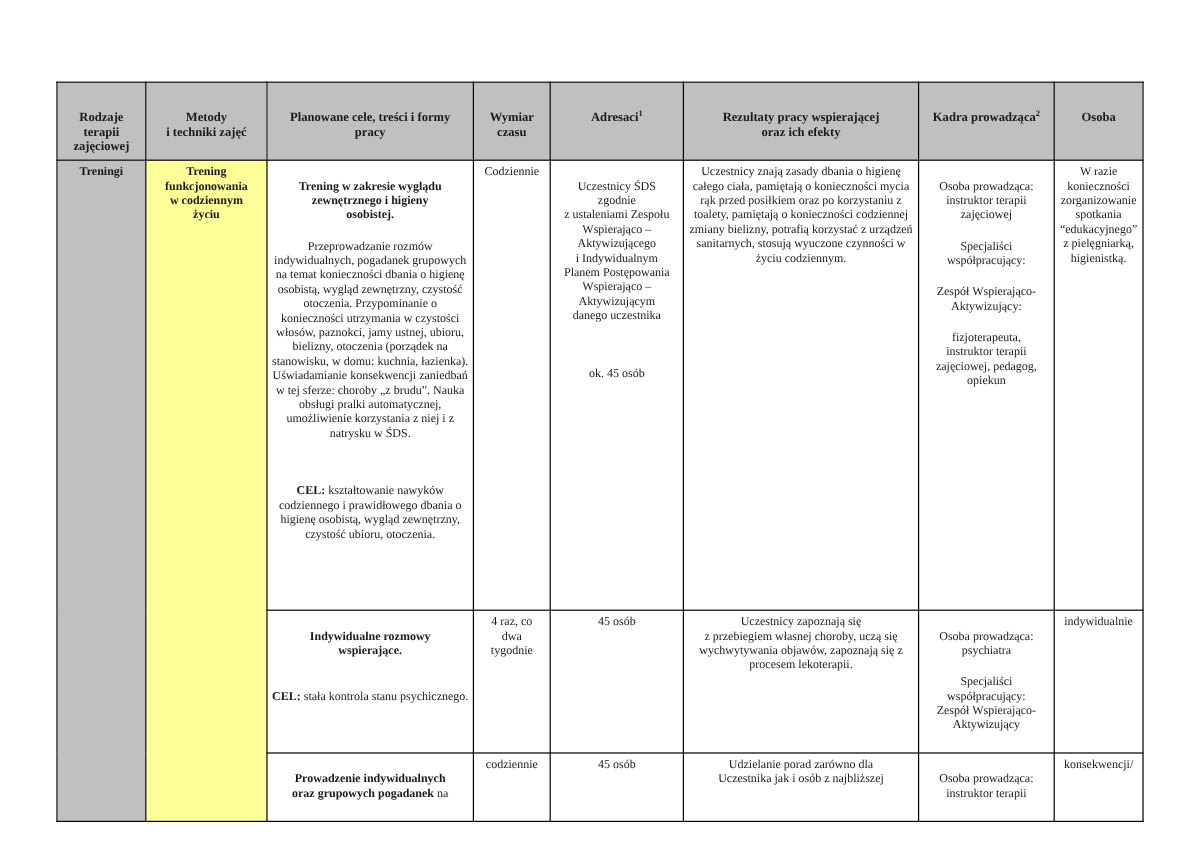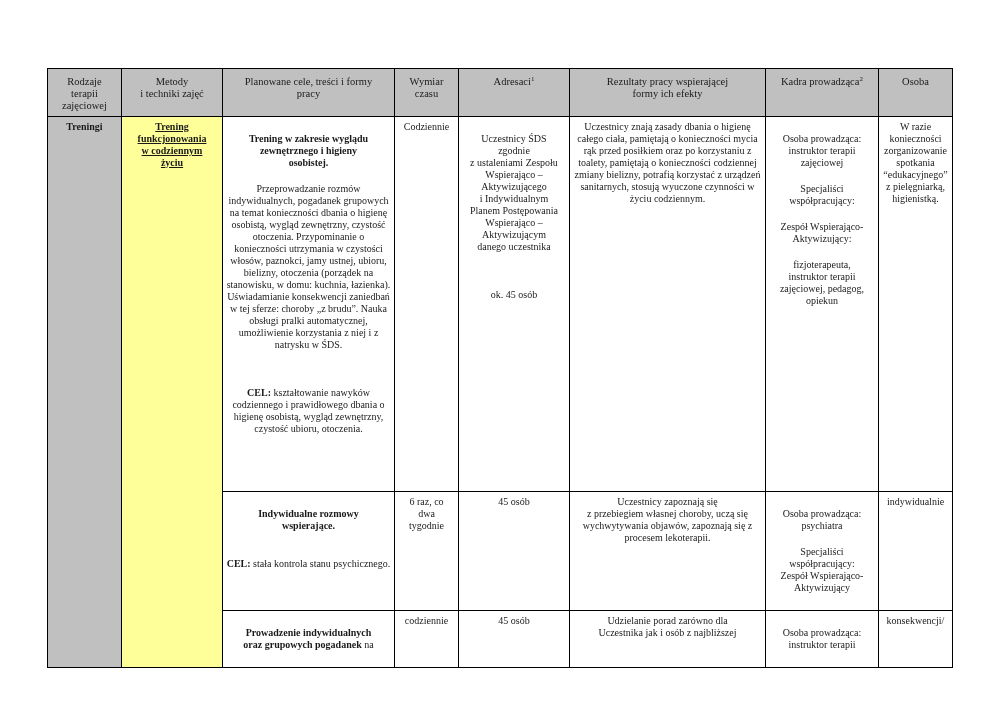--- a/index.html
+++ b/index.html
@@ -16,28 +16,28 @@
   table.doc th, table.doc td{
     border:1px solid #000000;
     vertical-align:top;text-align:center;
     font-size:10px;line-height:12px;
     padding:4px 3px;
     white-space:pre-line;
     overflow:hidden;
     color:#1a1a1a;
   }
   table.doc th{
-    background:#c0c0c0;font-weight:normal;font-size:10.5px;padding-top:7px;
+    background:#c0c0c0;font-weight:bold;font-size:10.5px;padding-top:24px;
   }
   tr.hrow{height:47px;}
   tr.r1{height:375px;}
   tr.r2{height:113px;}
   tr.r3{height:42px;}
   td.cell-terapia{background:#c0c0c0;font-weight:bold;}
-  td.cell-metoda{background:#ffff99;font-weight:bold;text-decoration:underline;}
+  td.cell-metoda{background:#ffff99;font-weight:bold;}
   .b{font-weight:bold;}
   .gap12{margin-top:2px;}
   .gap14{margin-top:14px;}
   .gap24{margin-top:24px;}
   sup{font-size:7px;line-height:0;}
 </style>
 </head>
 <body>
 
 <div class="page">
@@ -59,21 +59,21 @@
 terapii
 zajęciowej</span></th>
       <th><span>Metody
 i techniki zajęć</span></th>
       <th><span>Planowane cele, treści i formy
 pracy</span></th>
       <th><span>Wymiar
 czasu</span></th>
       <th><span>Adresaci</span><sup>1</sup></th>
       <th><span>Rezultaty pracy wspierającej
-formy ich efekty</span></th>
+oraz ich efekty</span></th>
       <th><span>Kadra prowadząca</span><sup>2</sup></th>
       <th><span>Osoba</span></th>
     </tr>
 
     <tr class="r1">
       <td rowspan="3" class="cell-terapia"><span>Treningi</span></td>
       <td rowspan="3" class="cell-metoda"><span>Trening
 funkcjonowania
 w codziennym
 życiu</span></td>
@@ -120,21 +120,21 @@
 z pielęgniarką,
 higienistką.</td>
     </tr>
 
     <tr class="r2">
       <td>
         <div class="b">Indywidualne rozmowy
 wspierające.</div>
         <div class="gap14"><span class="b">CEL:</span><span> stała kontrola stanu psychicznego.</span></div>
       </td>
-      <td>6 raz, co
+      <td>4 raz, co
 dwa
 tygodnie</td>
       <td>45 osób</td>
       <td>Uczestnicy zapoznają się
 z przebiegiem własnej choroby, uczą się wychwytywania objawów, zapoznają się z procesem lekoterapii.</td>
       <td>
         <div>Osoba prowadząca:
 psychiatra</div>
         <div class="gap12">Specjaliści
 współpracujący:

